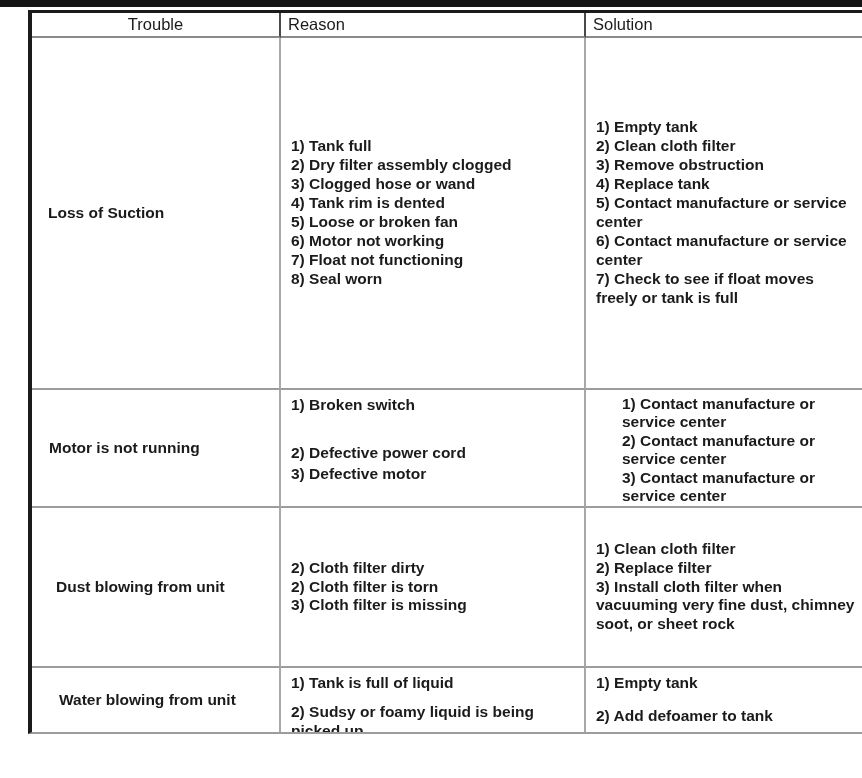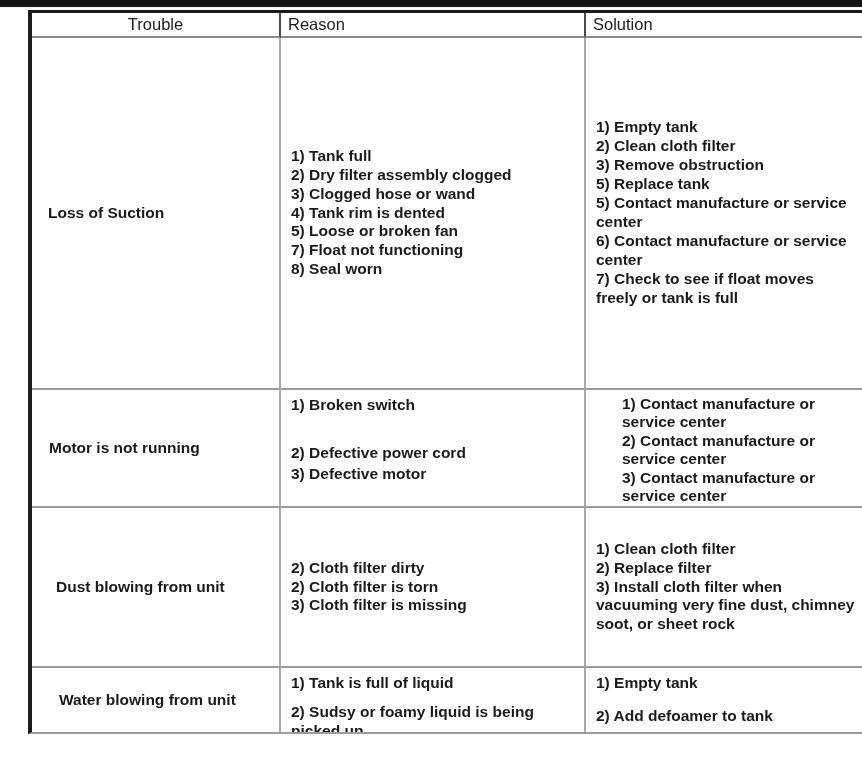--- a/index.html
+++ b/index.html
@@ -71,28 +71,29 @@
     <div class="cell hcell">Reason</div>
     <div class="cell hcell last-col">Solution</div>
 
     <div class="cell tcell t1">Loss of Suction</div>
     <div class="cell list spread">
       <div class="item">1) Tank full</div>
       <div class="item">2) Dry filter assembly clogged</div>
       <div class="item">3) Clogged hose or wand</div>
       <div class="item">4) Tank rim is dented</div>
       <div class="item">5) Loose or broken fan</div>
+      <div class="item">6) Motor not working</div>
       <div class="item">7) Float not functioning</div>
       <div class="item">8) Seal worn</div>
     </div>
     <div class="cell list sol spread last-col">
       <div class="item">1) Empty tank</div>
       <div class="item">2) Clean cloth filter</div>
       <div class="item">3) Remove obstruction</div>
-      <div class="item">5) Replace tank</div>
+      <div class="item">4) Replace tank</div>
       <div class="item">5) Contact manufacture or service center</div>
       <div class="item">6) Contact manufacture or service center</div>
       <div class="item">7) Check to see if float moves freely or tank is full</div>
     </div>
 
     <div class="cell tcell t2">Motor is not running</div>
     <div class="cell list r2r">
       <div class="item">1) Broken switch</div>
       <div class="item">2) Defective power cord</div>
       <div class="item">3) Defective motor</div>

